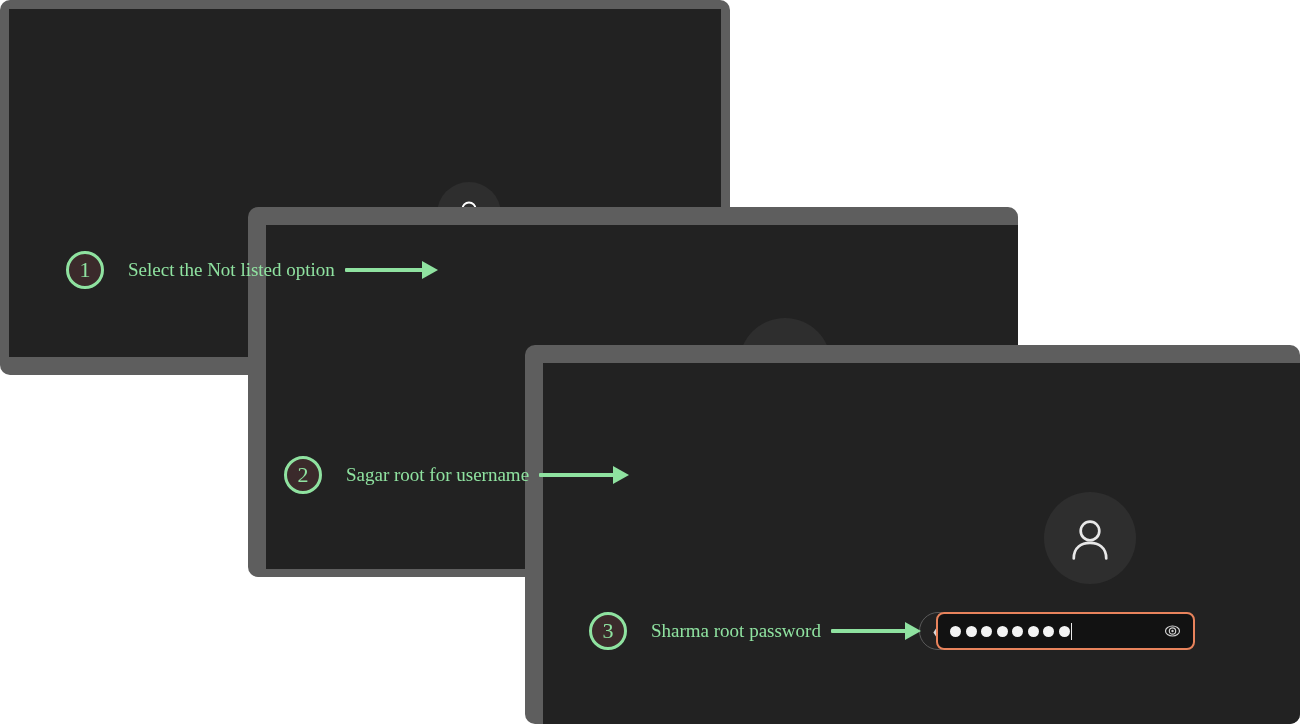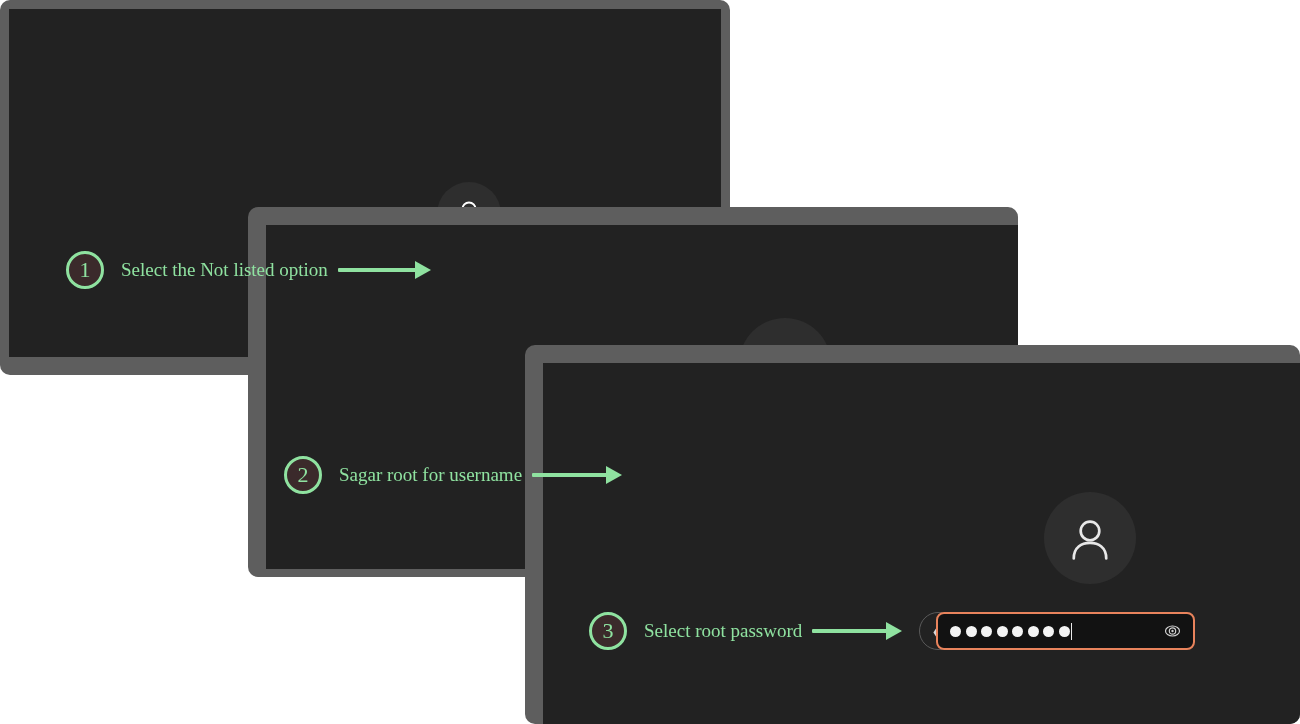--- a/index.html
+++ b/index.html
@@ -90,21 +90,21 @@
     justify-content: center;
     font-family: "Liberation Serif", serif;
     font-size: 22px;
     line-height: 1;
     flex: none;
   }
   .annot-text {
     color: #8fe2a0;
     font-family: "Liberation Serif", serif;
     font-size: 19px;
-    margin-left: 17px;
+    margin-left: 24px;
     margin-right: 10px;
   }
   .arrow {
     display: flex;
     align-items: center;
     flex: none;
   }
   .arrow-line {
     height: 4px;
     background: #8fe2a0;
@@ -271,20 +271,20 @@
     <div class="step-circle">2</div>
     <div class="annot-text">Sagar root for username</div>
     <div class="arrow">
       <div class="arrow-line" style="width:75px;"></div>
       <div class="arrow-head"></div>
     </div>
   </div>
 
   <div class="annot" style="left:589px; top:612px;">
     <div class="step-circle">3</div>
-    <div class="annot-text">Select root password</div>
+    <div class="annot-text">Sharma root password</div>
     <div class="arrow">
       <div class="arrow-line" style="width:75px;"></div>
       <div class="arrow-head"></div>
     </div>
   </div>
 
 </div>
 
 </body></html>

